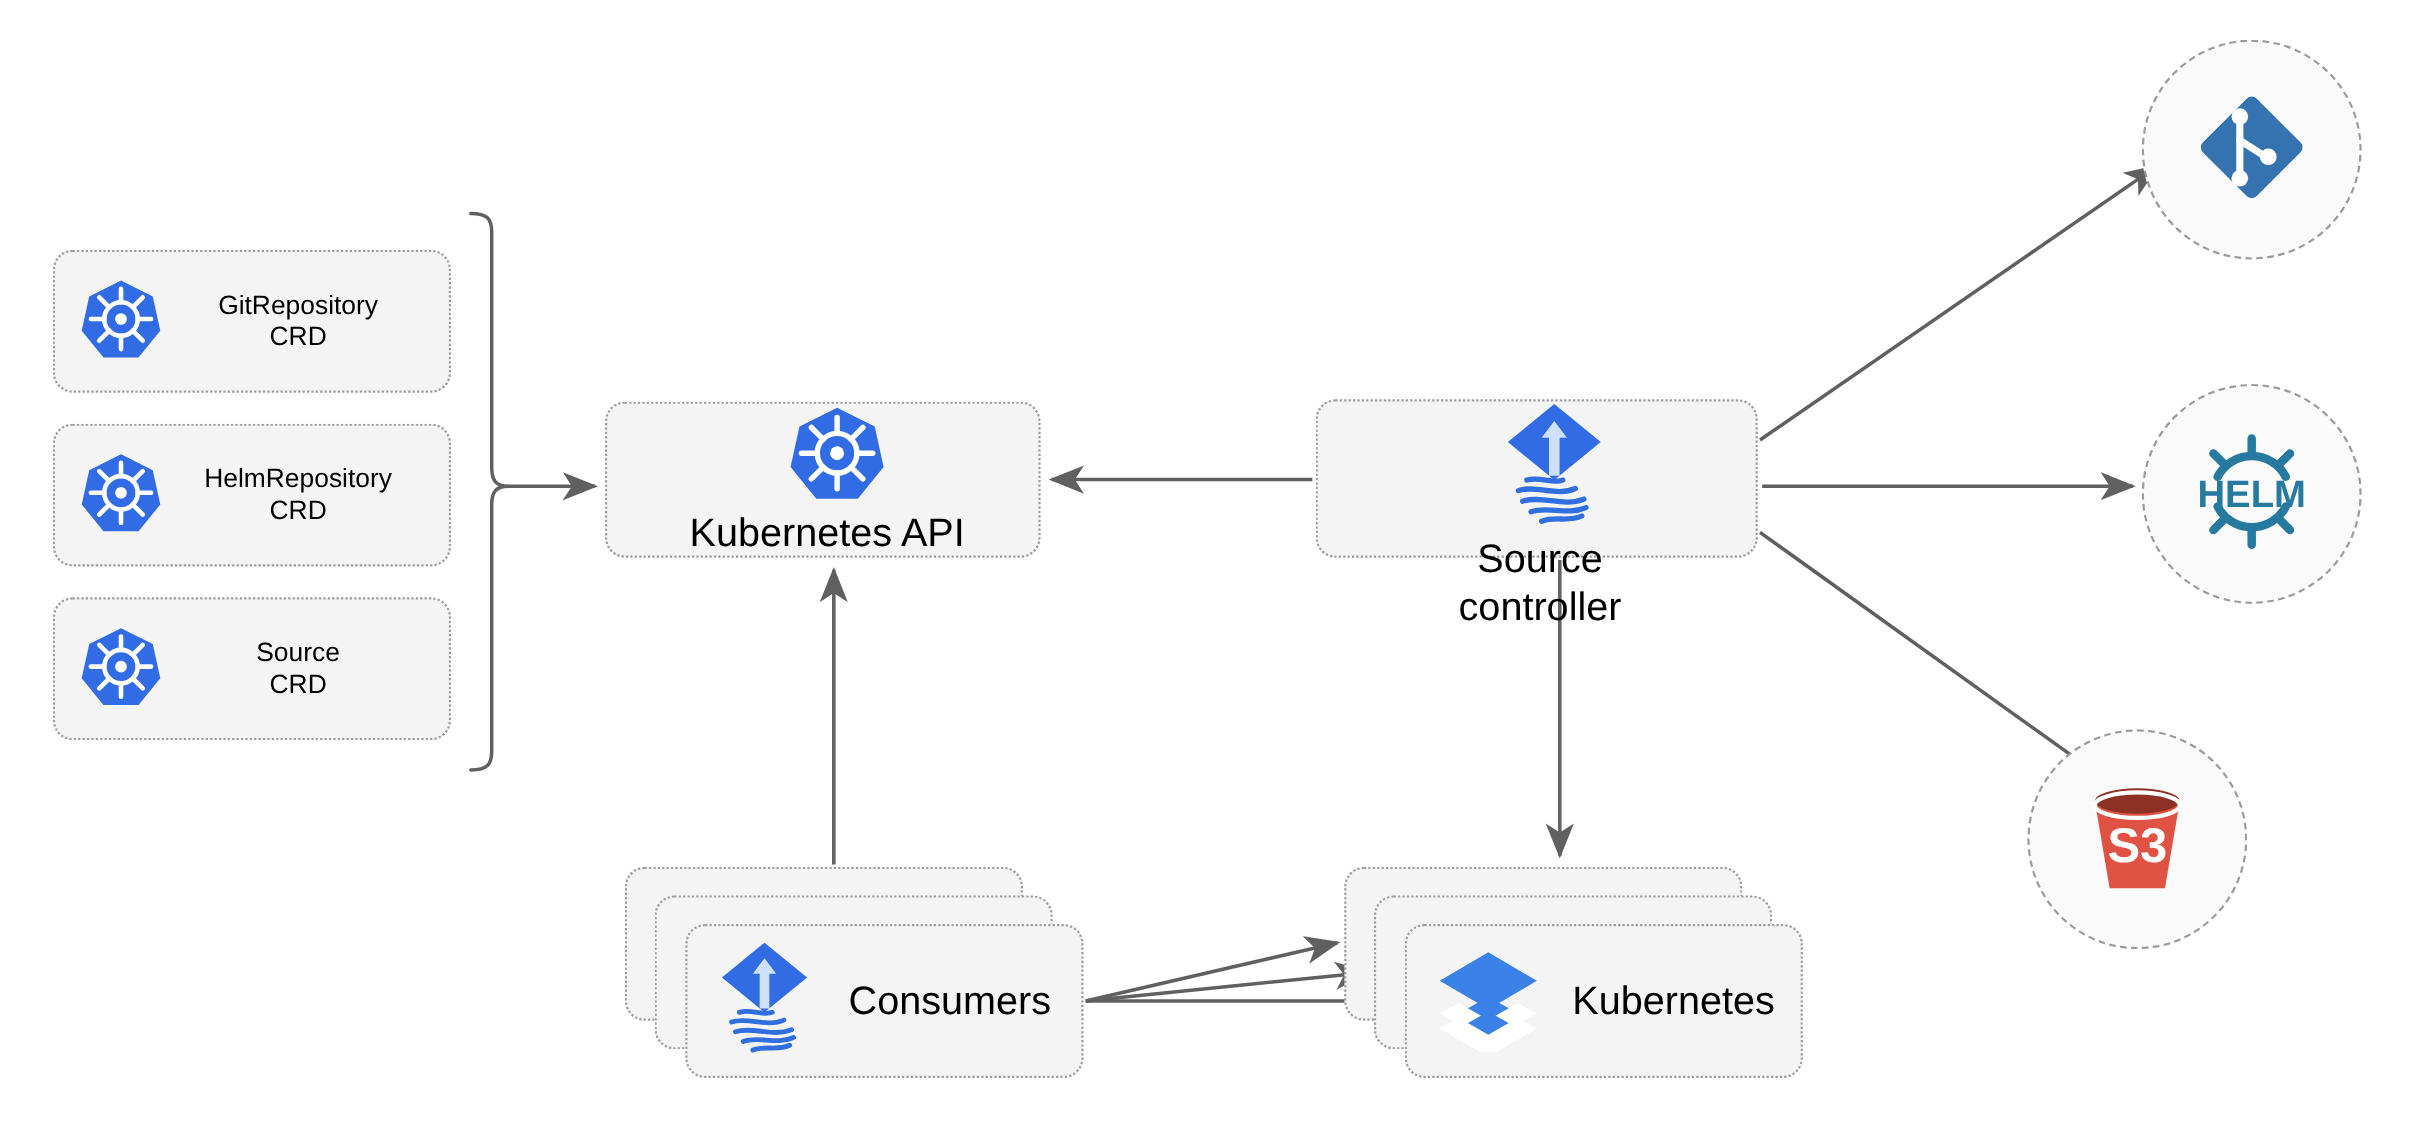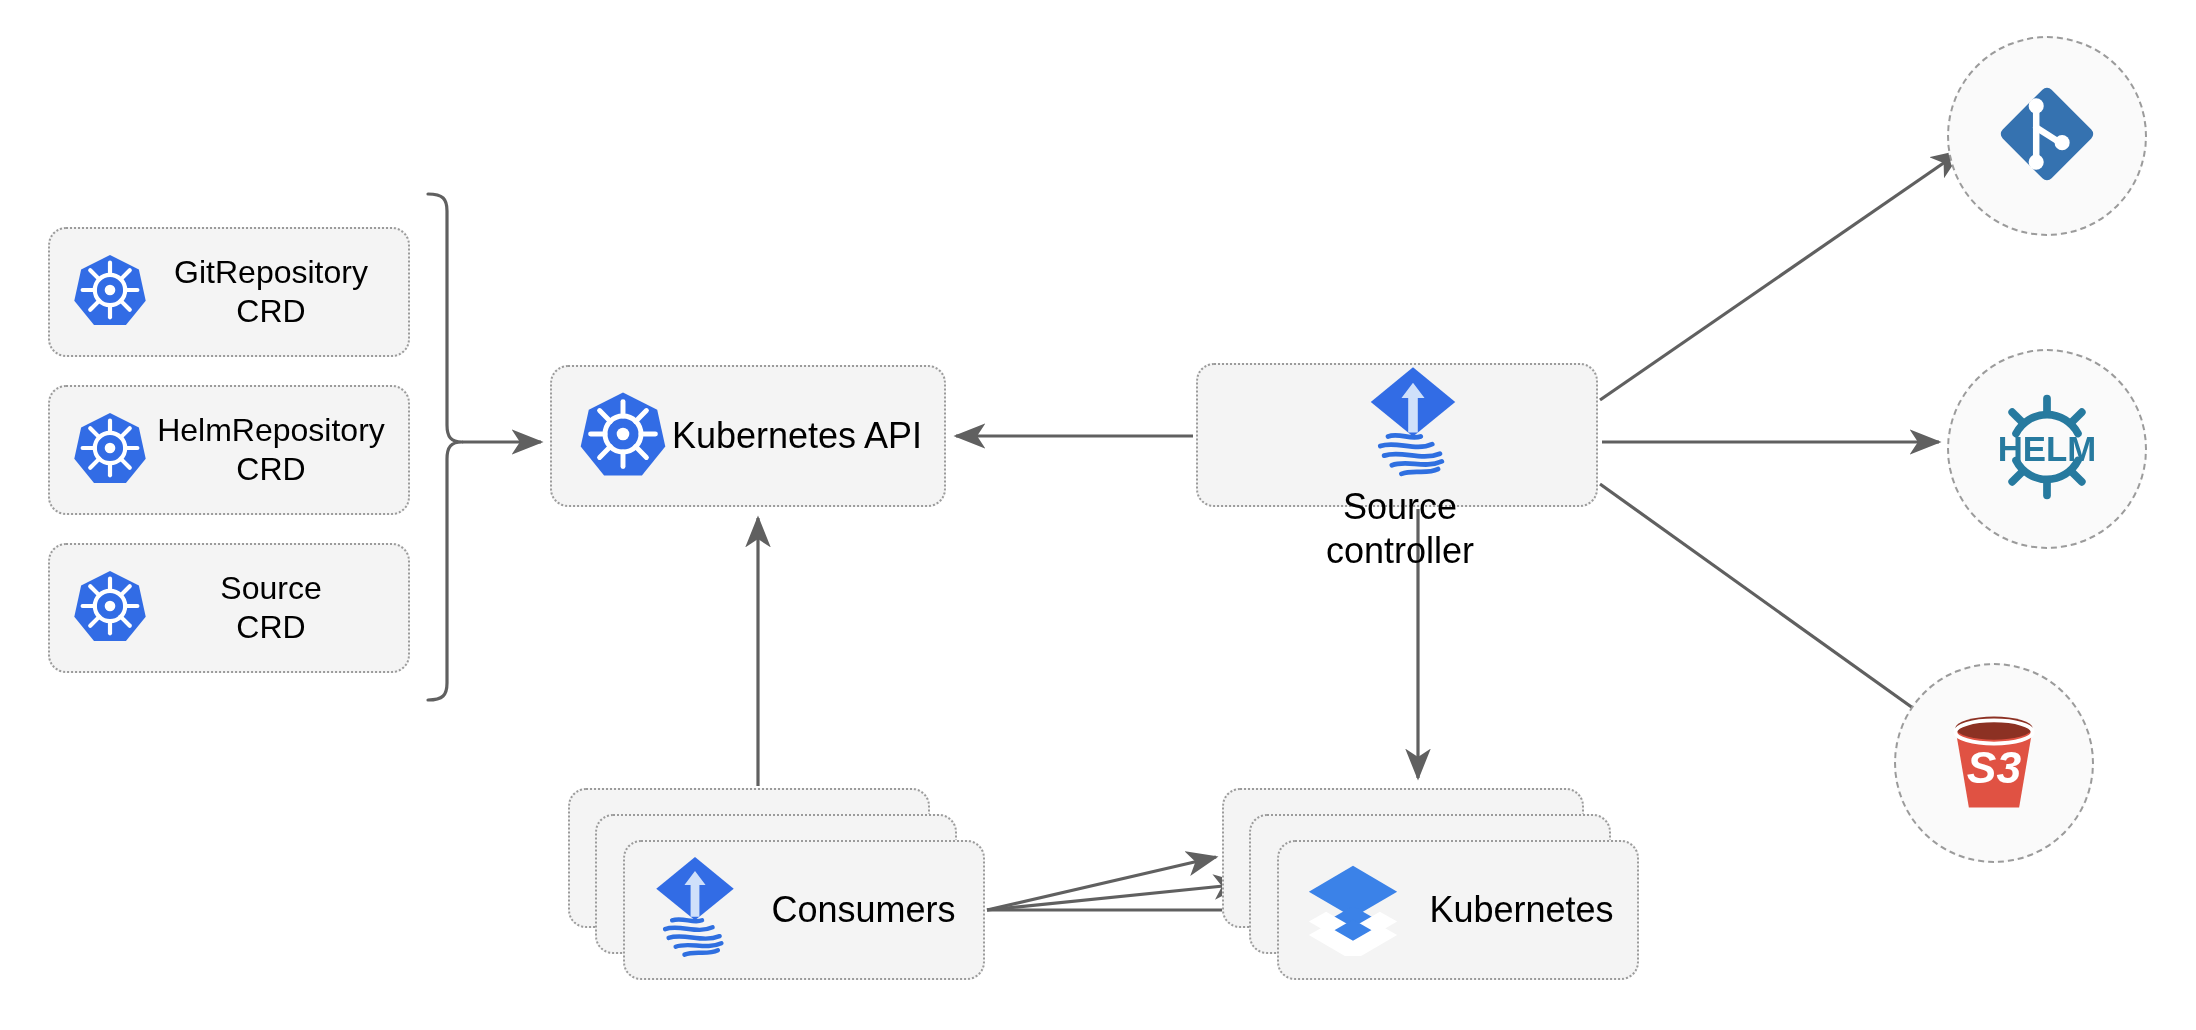--- a/index.html
+++ b/index.html
@@ -55,32 +55,33 @@
     display: block;
   }
 
   
   .crd {
     left: 48px;
     width: 362px;
     height: 130px;
     padding-left: 22px;
   }
-  .crd .label { font-size: 32px; padding-right: 14px; }
+  .crd .label { font-size: 24px; padding-right: 14px; }
   #crd-git  { top: 227px; }
   #crd-helm { top: 385px; justify-content: space-between; }
   #crd-bucket { top: 543px; }
 
   
   #k8s-api {
     left: 550px;
     top: 365px;
     width: 396px;
     height: 142px;
     padding-left: 26px;
+    flex-direction: column;
   }
   #k8s-api .label { font-size: 36px; padding-right: 18px; }
 
   
   #source-controller {
     left: 1196px;
     top: 363px;
     width: 402px;
     height: 144px;
     padding-left: 32px;
@@ -125,21 +126,21 @@
     height: 200px;
     border-radius: 50%;
     background: #fafafa;
     border: 2px dashed #9b9b9b;
     display: flex;
     align-items: center;
     justify-content: center;
   }
   #ext-git  { left: 1947px; top: 36px; }
   #ext-helm { left: 1947px; top: 349px; }
-  #ext-s3   { left: 1894px; top: 663px; font-style: italic; }
+  #ext-s3   { left: 1843px; top: 663px; }
 </style>
 </head>
 <body>
 
 <div id="canvas">
 
   <svg id="edges" viewBox="0 0 2196 1030" xmlns="http://www.w3.org/2000/svg">
     <defs>
       <marker id="arrow" markerWidth="12" markerHeight="12" refX="9.2" refY="4" orient="auto" markerUnits="strokeWidth">
         <path d="M0,0 L10,4 L0,8 L2.6,4 z" fill="#606060"></path>

